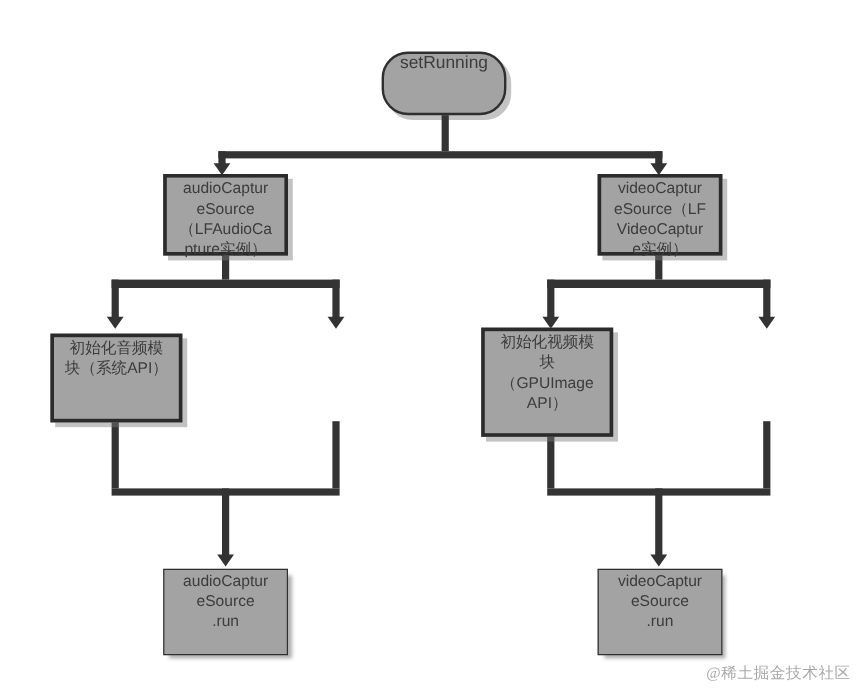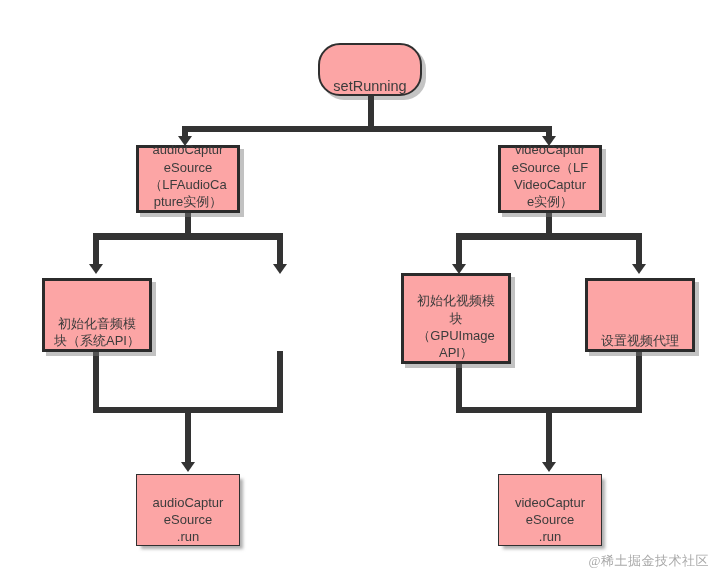--- a/index.html
+++ b/index.html
@@ -30,23 +30,23 @@
     height: 0;
     border-left: 7px solid transparent;
     border-right: 7px solid transparent;
     border-top: 10px solid #333333;
   }
 
   
   .node {
     position: absolute;
     box-sizing: border-box;
-    background: #fca5a5;
+    background: #a3a3a3;
     display: flex;
-    align-items: flex-end;
+    align-items: flex-start;
     justify-content: center;
     text-align: center;
     color: #3c3c3c;
   }
 
   
   .node.terminal {
     border: 2px solid #2f2f2f;
     border-radius: 22px;
     font-size: 14.5px;
@@ -157,23 +157,20 @@
   </div>
 
 
   <div class="node process" style="left:401px; top:273px; width:110px; height:91px;">
     <span class="label">初始化视频模
 块
 （GPUImage
 API）</span>
   </div>
 
-  <div class="node process" style="left:585px; top:278px; width:110px; height:74px;">
-    <span class="label">设置视频代理</span>
-  </div>
 
   <div class="node run" style="left:136px; top:474px; width:104px; height:72px;">
     <span class="label">audioCaptur
 eSource
 .run</span>
   </div>
 
   <div class="node run" style="left:498px; top:474px; width:104px; height:72px;">
     <span class="label">videoCaptur
 eSource

